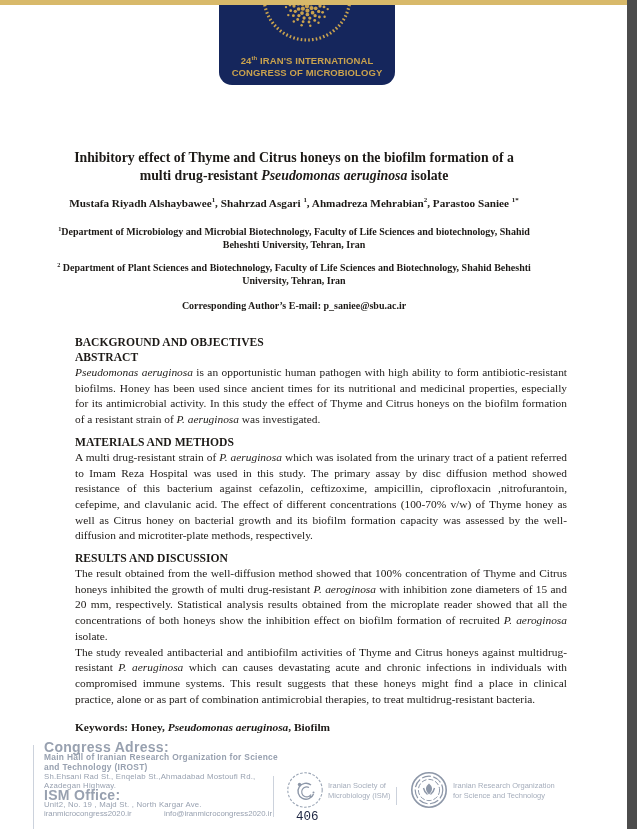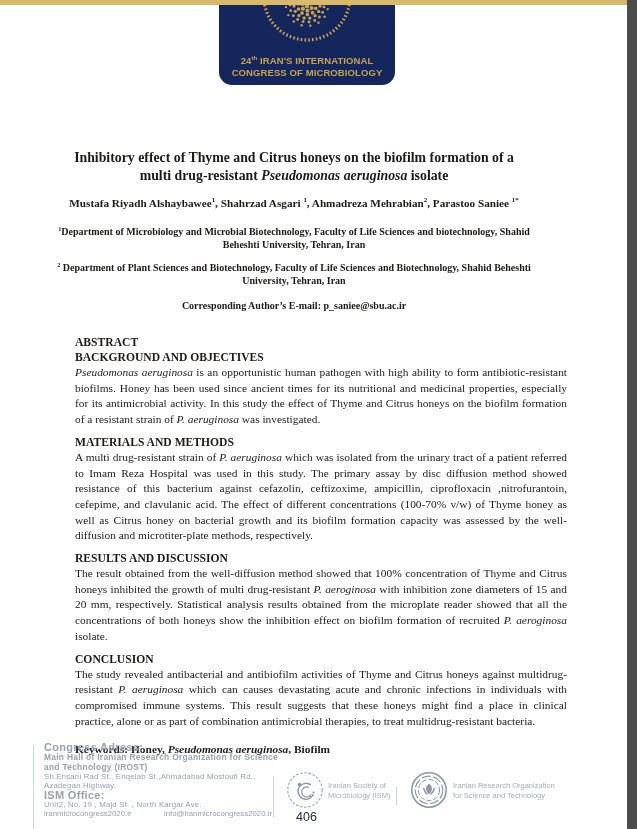--- a/index.html
+++ b/index.html
@@ -27,35 +27,35 @@
   .abstract{margin:24px 60px 0 75px;width:492px;}
   h2{margin:0;font-size:11.6px;line-height:15px;font-weight:bold;}
   h2.section{margin-top:7px;}
   .body-p{margin:0;font-size:11.4px;line-height:15.7px;text-align:justify;}
   .it{font-style:italic;}
   .keywords{margin-top:14px;font-size:11.4px;font-weight:bold;}
   
   .footer-vline{position:absolute;left:33px;top:745px;width:1px;height:84px;background:#ccd2dc;}
   .footer-text{position:absolute;left:44px;top:742px;width:236px;color:#98a1b0;
                font-family:"Liberation Sans",sans-serif;}
-  .f-label{font-weight:bold;font-size:11px;line-height:10px;letter-spacing:0.3px;}
+  .f-label{font-weight:bold;font-size:14px;line-height:10px;letter-spacing:0.3px;}
   .f-bold{font-weight:bold;font-size:8.4px;line-height:10px;letter-spacing:0.3px;}
   .f-detail{font-size:7.8px;line-height:9px;letter-spacing:0.2px;}
   .f-phones{display:flex;justify-content:space-between;width:228px;font-size:8px;line-height:12px;margin-top:2px;}
   .f-clipped{display:flex;justify-content:space-between;width:228px;font-size:7.8px;line-height:9px;}
   .logo-divider1{position:absolute;left:273px;top:776px;width:1px;height:41px;background:#ccd2dc;}
   .logo-divider2{position:absolute;left:396px;top:787px;width:1px;height:18px;background:#ccd2dc;}
   .ism-logo{position:absolute;left:286px;top:771px;}
   .ism-label{position:absolute;left:328px;top:781px;font-family:"Liberation Sans",sans-serif;
              font-size:7.5px;line-height:9.5px;color:#a6aebc;}
   .irost-logo{position:absolute;left:410px;top:771px;}
   .irost-label{position:absolute;left:453px;top:781px;font-family:"Liberation Sans",sans-serif;
                font-size:7.5px;line-height:9.5px;color:#a6aebc;}
   .page-number{position:absolute;left:296px;top:810px;font-size:12.5px;color:#1c2440;
-               font-family:Liberation Sans, sans-serif;}
+               font-family:Liberation Mono, monospace;}
 </style>
 </head>
 <body>
 
 <div class="page">
 
   <div class="top-bar"></div>
   <div class="side-strip"></div>
 
   <header class="banner">
@@ -140,32 +140,31 @@
 
     <p class="authors"><span>Mustafa Riyadh Alshaybawee</span><sup>1</sup><span>, Shahrzad Asgari </span><sup>1</sup><span>, Ahmadreza Mehrabian</span><sup>2</sup><span>, Parastoo Saniee </span><sup>1*</sup></p>
 
     <p class="aff first"><sup>1</sup><span>Department of Microbiology and Microbial Biotechnology, Faculty of Life Sciences and biotechnology, Shahid Beheshti University, Tehran, Iran</span></p>
 
     <p class="aff"><sup>2</sup><span> Department of Plant Sciences and Biotechnology, Faculty of Life Sciences and Biotechnology, Shahid Beheshti University, Tehran, Iran</span></p>
 
     <p class="email-line">Corresponding Author’s E-mail: p_saniee@sbu.ac.ir</p>
 
     <section class="abstract">
+      <h2>BACKGROUND AND OBJECTIVES</h2>
+
       <h2>ABSTRACT</h2>
-
-      <h2>BACKGROUND AND OBJECTIVES</h2>
       <p class="body-p"><span class="it">Pseudomonas aeruginosa</span><span> is an opportunistic human pathogen with high ability to form antibiotic-resistant biofilms. Honey has been used since ancient times for its nutritional and medicinal properties, especially for its antimicrobial activity.  In this study the effect of Thyme and Citrus honeys on the biofilm formation of a resistant strain of </span><span class="it">P. aeruginosa</span><span> was investigated.</span></p>
 
       <h2 class="section">MATERIALS AND METHODS</h2>
       <p class="body-p"><span>A multi drug-resistant strain of </span><span class="it">P.  aeruginosa</span><span> which was isolated from the urinary tract of a patient referred to Imam Reza Hospital was used in this study. The primary assay by disc diffusion method showed resistance of this bacterium against cefazolin, ceftizoxime, ampicillin, ciprofloxacin ,nitrofurantoin, cefepime, and clavulanic acid. The effect of different concentrations (100-70% v/w) of Thyme honey as well as Citrus honey on bacterial growth and its biofilm formation capacity was assessed by the well-diffusion and microtiter-plate methods, respectively.</span></p>
 
       <h2 class="section">RESULTS AND DISCUSSION</h2>
       <p class="body-p"><span>The result obtained from the well-diffusion method showed that 100% concentration of Thyme and Citrus honeys inhibited the growth of multi drug-resistant </span><span class="it">P. aeroginosa</span><span> with inhibition zone diameters of 15 and 20 mm, respectively. Statistical analysis results obtained from the microplate reader showed that all the concentrations of both honeys show the inhibition effect on biofilm formation of recruited </span><span class="it">P. aeroginosa</span><span> isolate.</span></p>
 
-      <h2 class="section">CONCLUSION</h2>
       <p class="body-p"><span>The study revealed antibacterial and antibiofilm activities of Thyme and Citrus honeys against multidrug-resistant </span><span class="it">P. aeruginosa</span><span> which can causes devastating acute and chronic infections in individuals with compromised immune systems. This result suggests that these honeys might find a place in clinical practice, alone or as part of combination antimicrobial therapies, to treat multidrug-resistant bacteria.</span></p>
 
       <p class="keywords"><span>Keywords: Honey, </span><span class="it">Pseudomonas aeruginosa</span><span>, Biofilm</span></p>
     </section>
   </main>
 
   <div class="footer-vline"></div>
 
   <div class="footer-text">
     <div class="f-label">Congress Adress:</div>

